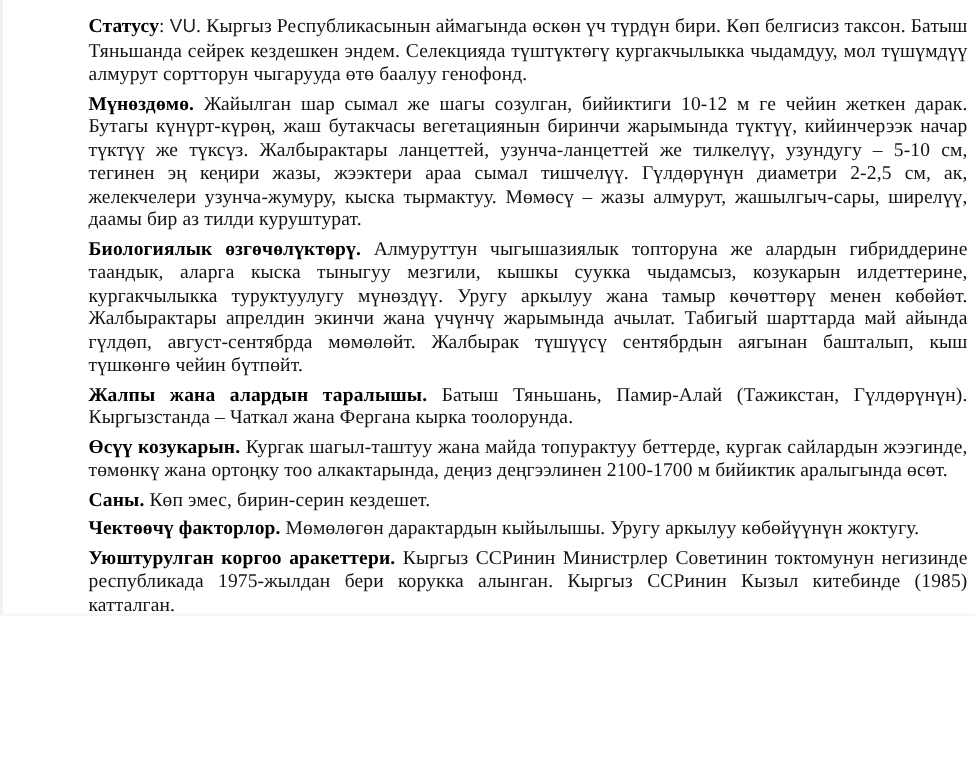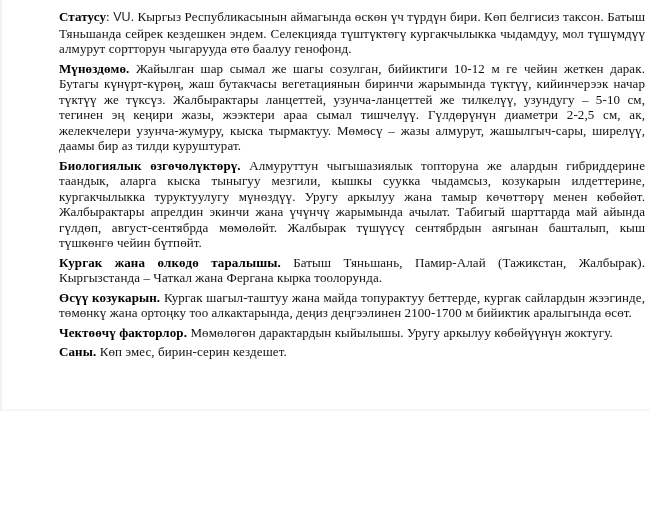--- a/index.html
+++ b/index.html
@@ -52,32 +52,35 @@
 
     <p class="para">
       <b class="run-in">Мүнөздөмө.</b><span> Жайылган шар сымал же шагы созулган, бийиктиги 10-12 м ге чейин жеткен дарак. Бутагы күнүрт-күрөң, жаш бутакчасы вегетациянын биринчи жарымында түктүү, кийинчерээк начар түктүү же түксүз. Жалбырактары ланцеттей, узунча-ланцеттей же тилкелүү, узундугу – 5-10 см, тегинен эң кеңири жазы, жээктери араа сымал тишчелүү. Гүлдөрүнүн диаметри 2-2,5 см, ак, желекчелери узунча-жумуру, кыска тырмактуу. Мөмөсү – жазы алмурут, жашылгыч-сары, ширелүү, даамы бир аз тилди куруштурат.</span>
     </p>
 
     <p class="para">
       <b class="run-in">Биологиялык өзгөчөлүктөрү.</b><span> Алмуруттун чыгышазиялык топторуна же алардын гибриддерине таандык, аларга кыска тыныгуу мезгили, кышкы суукка чыдамсыз, козукарын илдеттерине, кургакчылыкка  туруктуулугу мүнөздүү. Уругу аркылуу жана тамыр көчөттөрү менен көбөйөт. Жалбырактары апрелдин экинчи жана  үчүнчү жарымында ачылат. Табигый шарттарда май айында гүлдөп, август-сентябрда мөмөлөйт. Жалбырак түшүүсү сентябрдын аягынан башталып, кыш түшкөнгө чейин бүтпөйт.</span>
     </p>
 
     <p class="para">
-      <b class="run-in">Кургак жана өлкөдө  таралышы.</b><span> Батыш Тяньшань, Памир-Алай (Тажикстан, Жалбырак). Кыргызстанда – Чаткал жана Фергана кырка тоолорунда.</span>
+      <b class="run-in">Жалпы жана алардын  таралышы.</b><span> Батыш Тяньшань, Памир-Алай (Тажикстан, Гүлдөрүнүн). Кыргызстанда – Чаткал жана Фергана кырка тоолорунда.</span>
     </p>
 
     <p class="para">
       <b class="run-in">Өсүү козукарын.</b><span> Кургак шагыл-таштуу жана майда топурактуу беттерде, кургак сайлардын жээгинде, төмөнкү жана ортоңку тоо алкактарында, деңиз деңгээлинен 2100-1700 м бийиктик аралыгында өсөт.</span>
     </p>
 
     <p class="para">
+      <b class="run-in">Саны.</b><span> Көп эмес, бирин-серин кездешет.</span>
+    </p>
+
+    <p class="para">
       <b class="run-in">Чектөөчү факторлор.</b><span> Мөмөлөгөн дарактардын кыйылышы. Уругу аркылуу көбөйүүнүн жоктугу.</span>
     </p>
 
+
     <p class="para">
-      <b class="run-in">Саны.</b><span> Көп эмес, бирин-серин кездешет.</span>
+      <b class="run-in">Уюштурулган коргоо аракеттери.</b><span> Кыргыз ССРинин Министрлер Советинин токтомунун негизинде республикада 1975-жылдан бери корукка алынган. Кыргыз ССРинин Кызыл китебинде (1985) катталган.</span>
     </p>
-
-
 
 
   </div>
 </div>
 
 </body></html>

